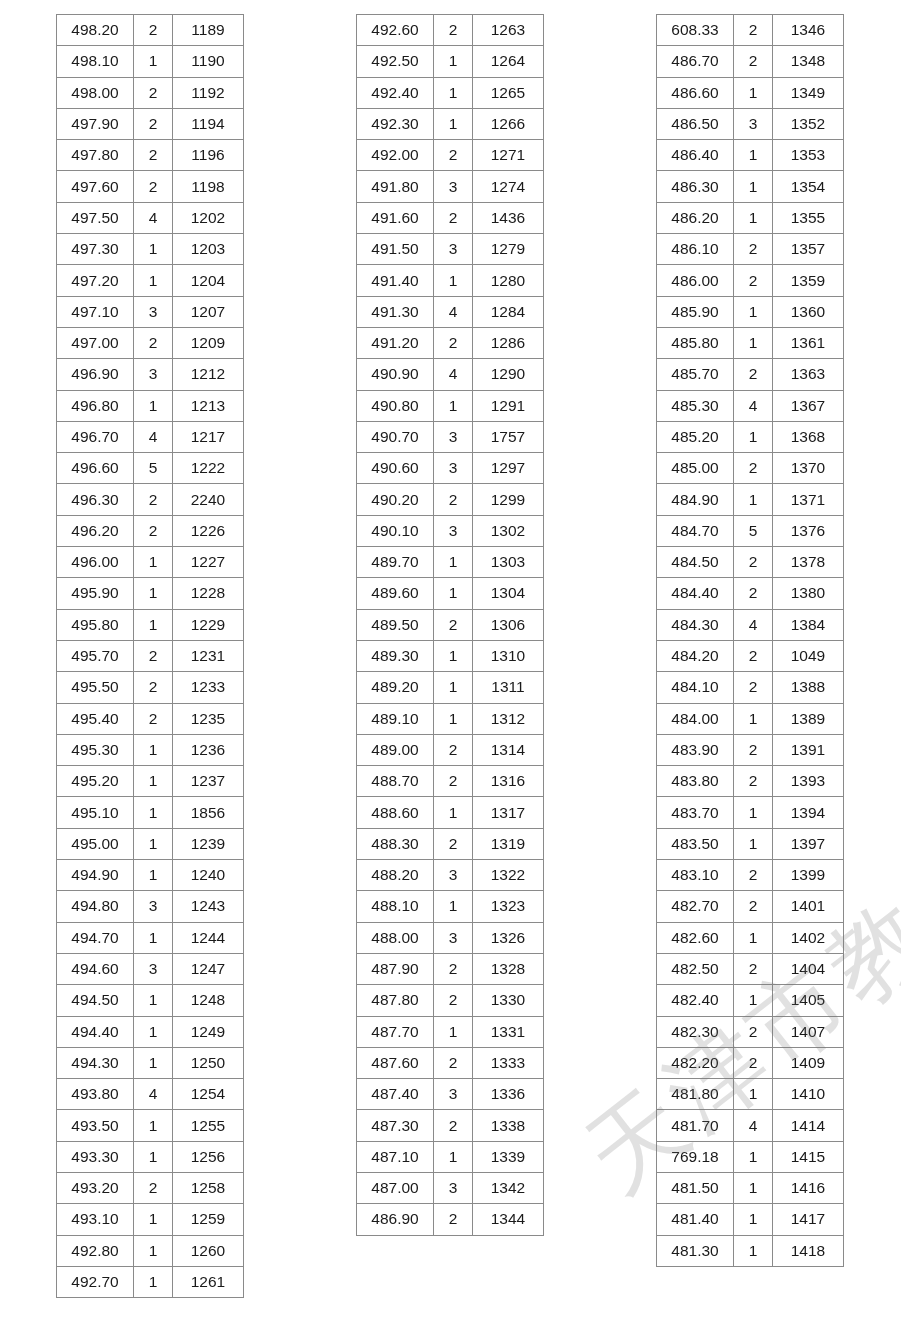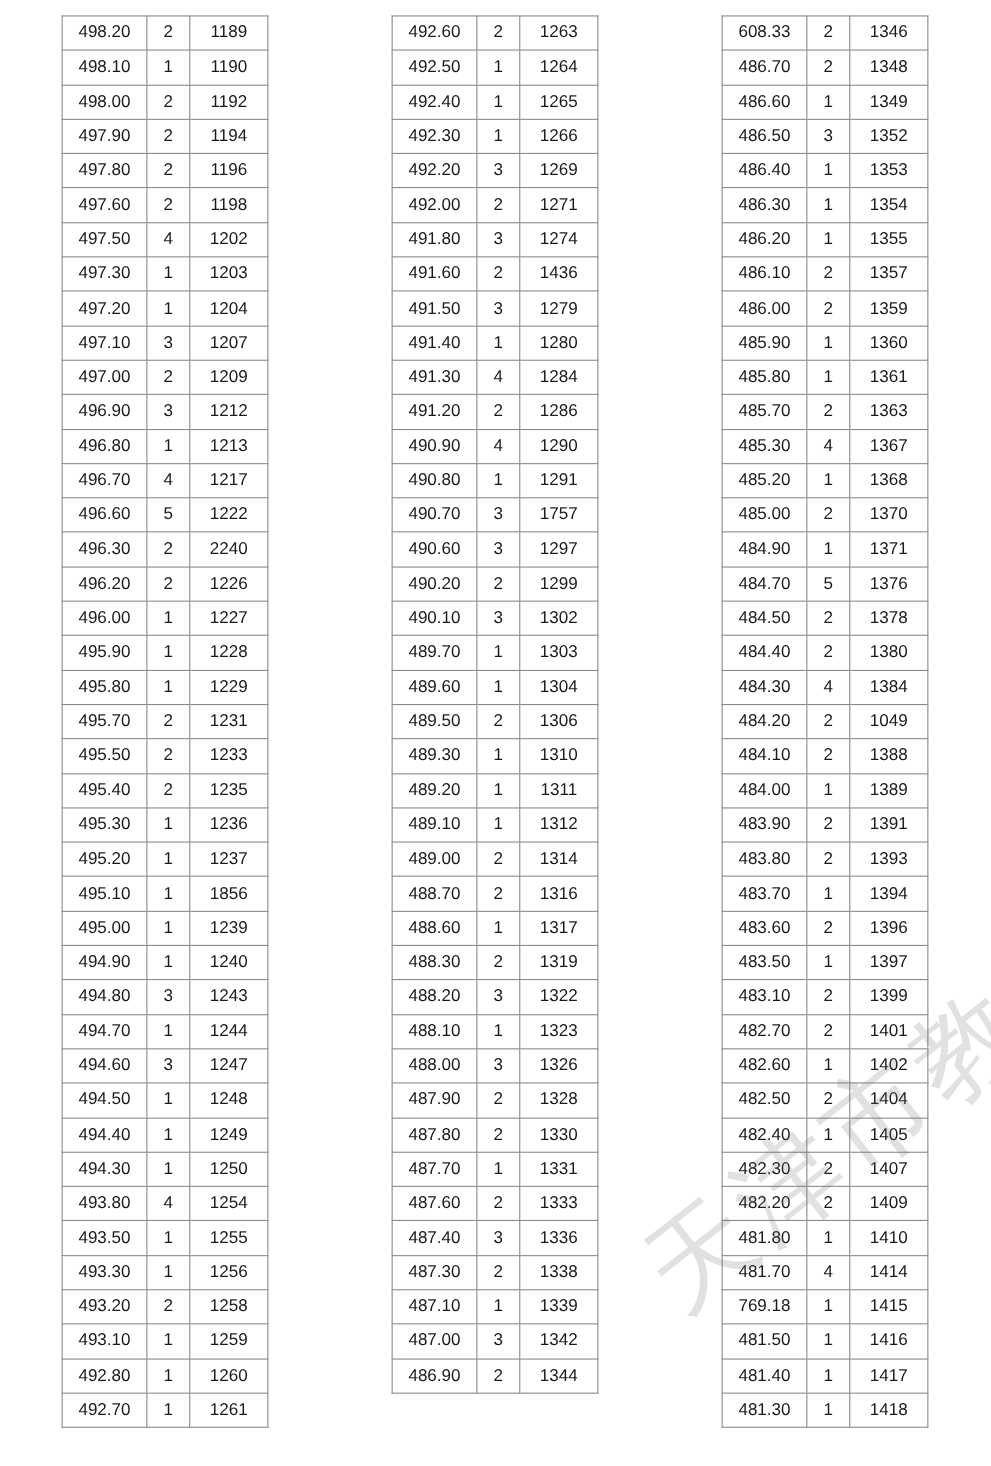--- a/index.html
+++ b/index.html
@@ -310,25 +310,20 @@
               <td class="c-score">492.40</td>
               <td class="c-count">1</td>
               <td class="c-rank">1265</td>
             </tr>
             <tr>
               <td class="c-score">492.30</td>
               <td class="c-count">1</td>
               <td class="c-rank">1266</td>
             </tr>
             <tr>
-              <td class="c-score">492.20</td>
-              <td class="c-count">3</td>
-              <td class="c-rank">1269</td>
-            </tr>
-            <tr>
               <td class="c-score">492.00</td>
               <td class="c-count">2</td>
               <td class="c-rank">1271</td>
             </tr>
             <tr>
               <td class="c-score">491.80</td>
               <td class="c-count">3</td>
               <td class="c-rank">1274</td>
             </tr>
             <tr>
@@ -624,25 +619,20 @@
             </tr>
             <tr>
               <td class="c-score">483.80</td>
               <td class="c-count">2</td>
               <td class="c-rank">1393</td>
             </tr>
             <tr>
               <td class="c-score">483.70</td>
               <td class="c-count">1</td>
               <td class="c-rank">1394</td>
-            </tr>
-            <tr>
-              <td class="c-score">483.60</td>
-              <td class="c-count">2</td>
-              <td class="c-rank">1396</td>
             </tr>
             <tr>
               <td class="c-score">483.50</td>
               <td class="c-count">1</td>
               <td class="c-rank">1397</td>
             </tr>
             <tr>
               <td class="c-score">483.10</td>
               <td class="c-count">2</td>
               <td class="c-rank">1399</td>

